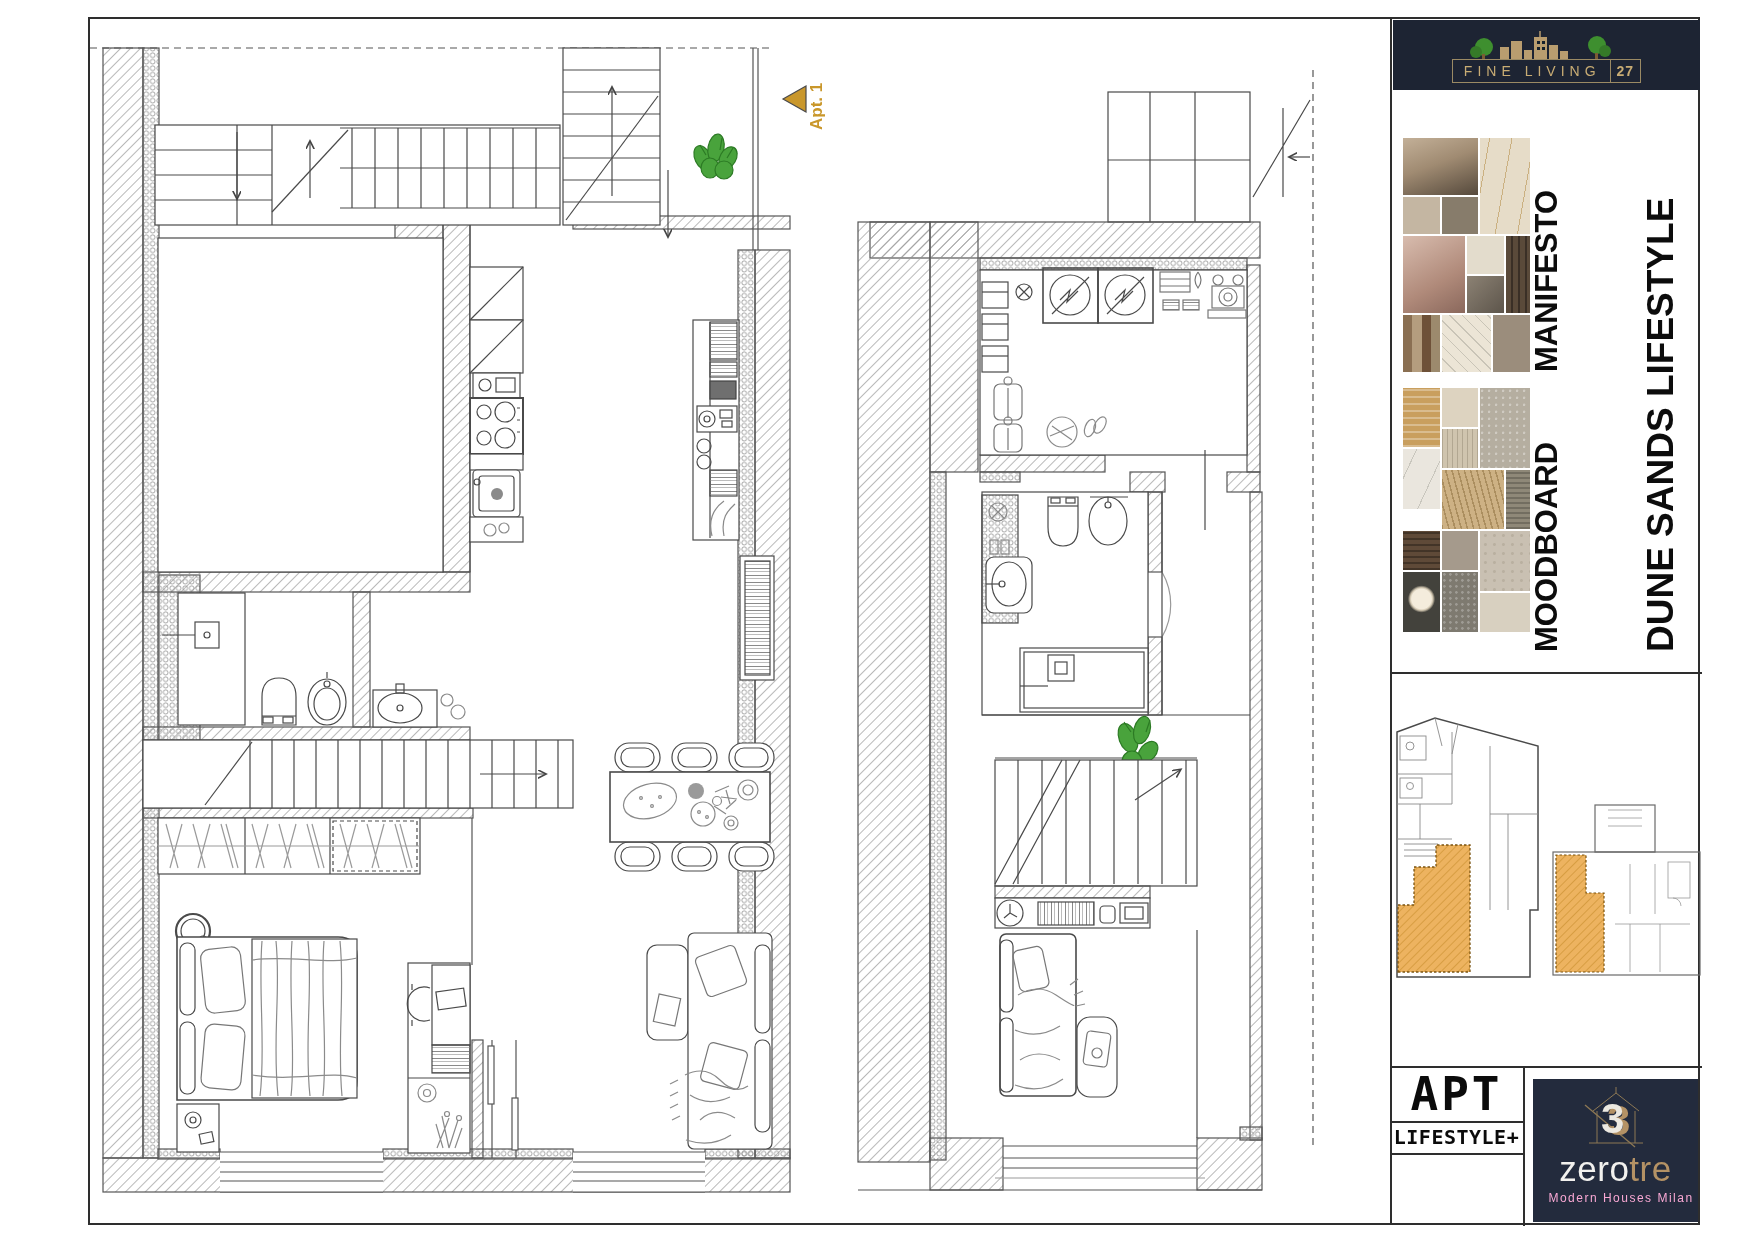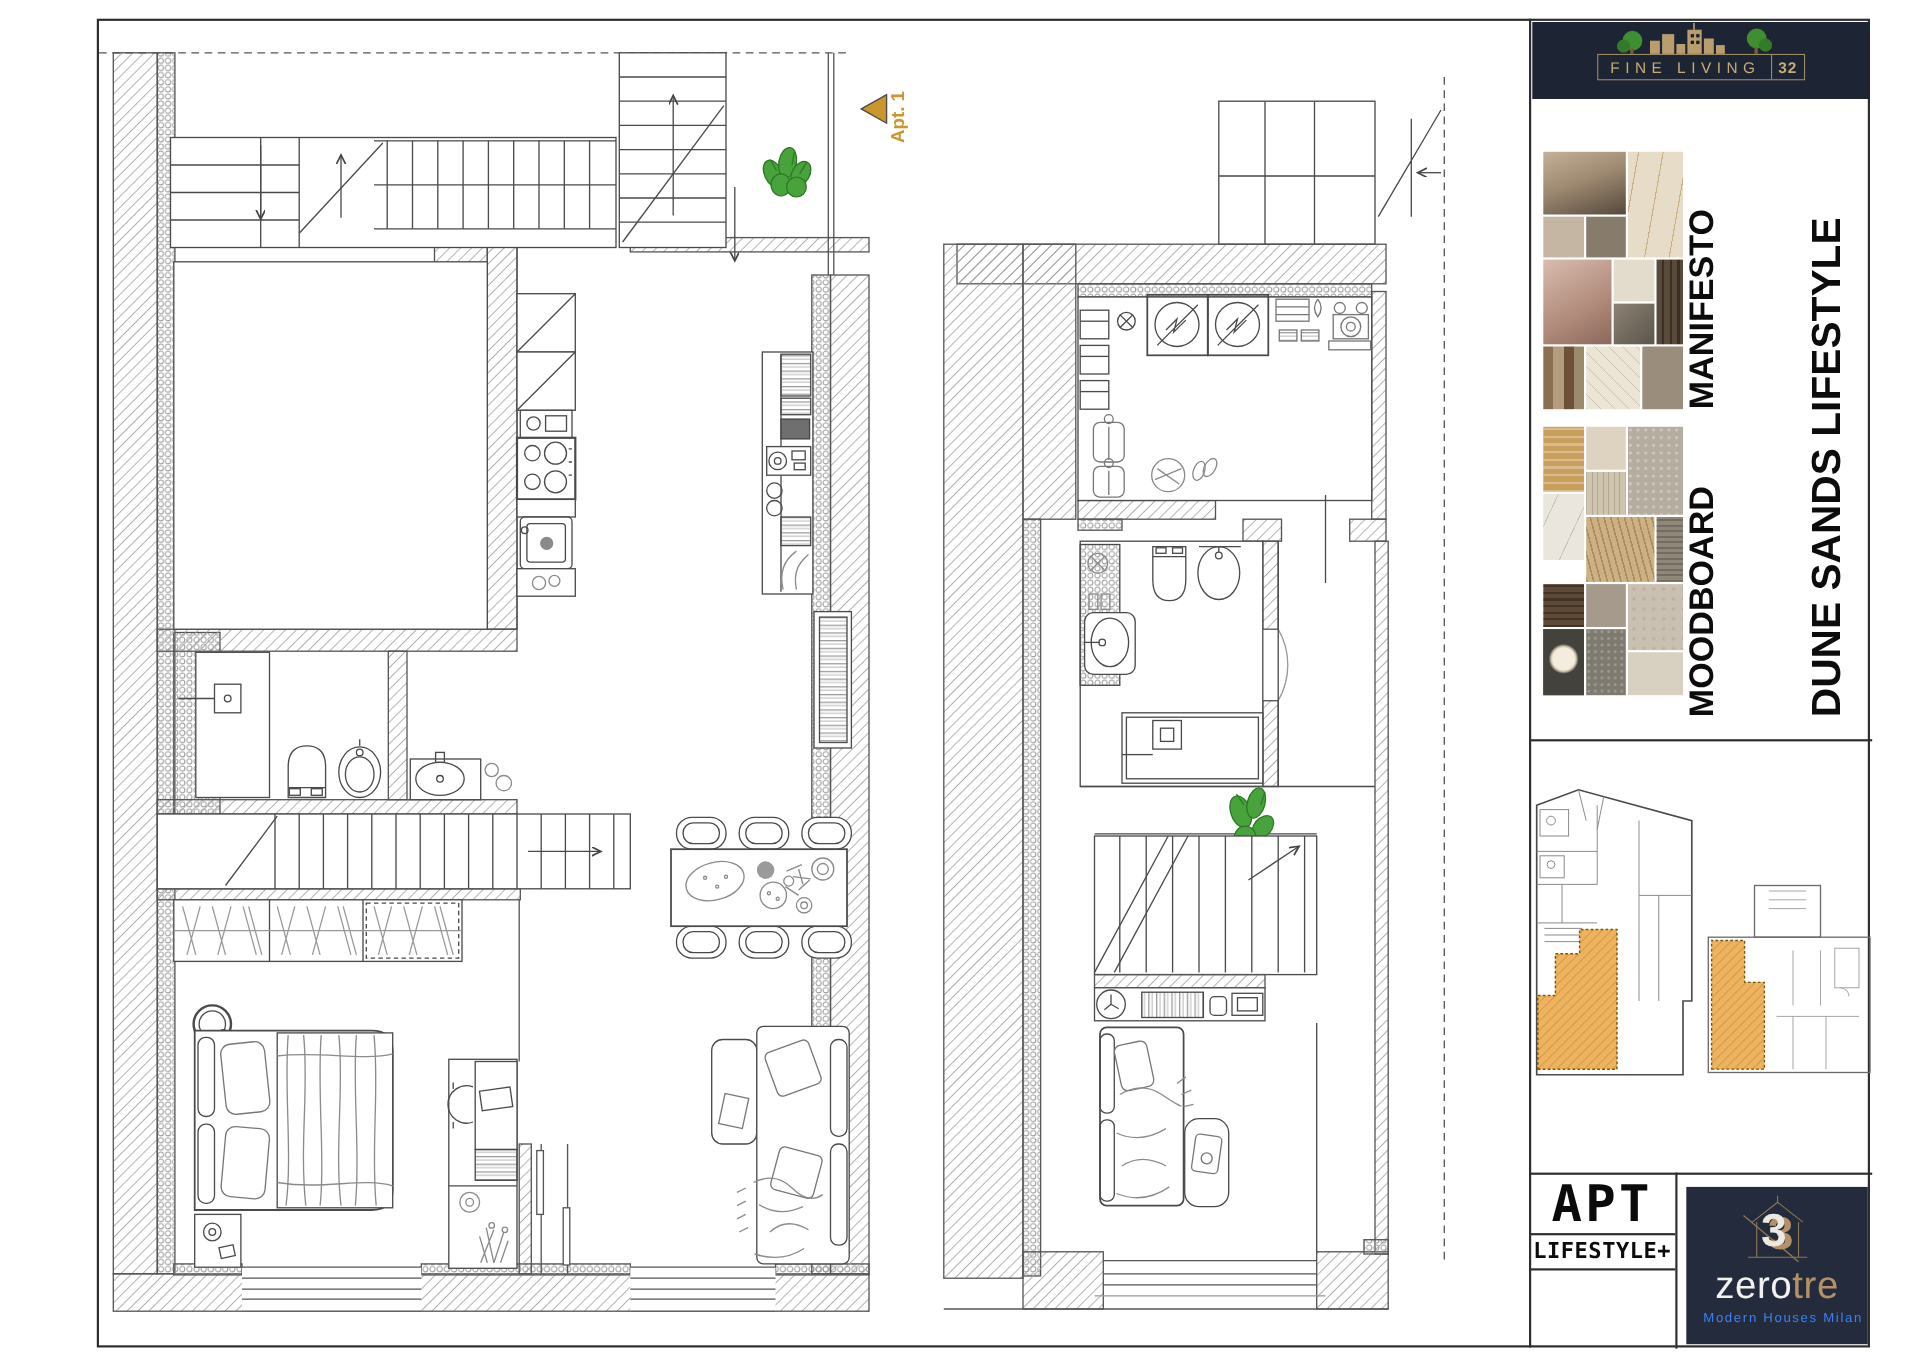--- a/index.html
+++ b/index.html
@@ -6,21 +6,21 @@
   .sheet{position:relative;width:1755px;height:1240px;background:#fff;
          font-family:"Liberation Sans",sans-serif;overflow:hidden;}
   .abs{position:absolute;}
   .border-rect{left:88px;top:17px;width:1612px;height:1208px;border:2px solid #2e2e2e;box-sizing:border-box;}
   .v-div{left:1390px;top:17px;width:0;height:1208px;border-left:2px solid #2e2e2e;}
   .h-line{border-top:2px solid #2e2e2e;height:0;}
 
   
   .brand-box{left:1393px;top:20px;width:307px;height:70px;background:#1d2433;
              display:flex;flex-direction:column;align-items:center;justify-content:flex-end;
-             padding-bottom:17px;box-sizing:border-box;}
+             padding-bottom:7px;box-sizing:border-box;}
   .brand-label{display:flex;align-items:stretch;border:1px solid #9b8a64;color:#c8ac74;
                font-size:14px;line-height:1;margin-top:-6px;background:#1d2433;}
   .brand-label .fl{padding:4px 9px 4px 11px;letter-spacing:5px;}
   .brand-label .num{border-left:1px solid #9b8a64;padding:4px 6px;font-weight:bold;letter-spacing:1px;}
 
   
   .vlabel{color:#0c0c0c;font-weight:bold;writing-mode:vertical-rl;transform:rotate(180deg);
           white-space:nowrap;letter-spacing:0;}
   .lbl-manifesto{left:1529px;top:140px;width:36px;height:232px;font-size:31px;}
   .lbl-moodboard{left:1529px;top:388px;width:36px;height:264px;font-size:31px;}
@@ -62,21 +62,21 @@
   .tb-apt{top:1066px;height:55px;font-size:46px;font-weight:bold;letter-spacing:3px;}
   .tb-type{top:1121px;height:32px;font-size:20px;font-weight:bold;letter-spacing:0.5px;}
   .tb-num{top:1153px;height:72px;font-size:58px;font-weight:bold;letter-spacing:2px;}
   .tb-l1{left:1390px;top:1121px;width:133px;}
   .tb-l2{left:1390px;top:1153px;width:133px;}
   .tb-vdiv{left:1523px;top:1066px;width:0;height:160px;border-left:2px solid #2e2e2e;}
   .zt-box{left:1533px;top:1079px;width:165px;height:143px;background:#232b3d;
           display:flex;flex-direction:column;align-items:center;justify-content:flex-start;box-sizing:border-box;padding-top:6px;}
   .zt-word{font-size:35px;font-weight:normal;line-height:1;margin-top:2px;letter-spacing:0.5px;}
   .zt-word .z{color:#f2f1ee;} .zt-word .t{color:#b49265;}
-  .zt-tag{color:#3b82f6;font-size:12px;letter-spacing:1.5px;margin-top:5px;margin-left:11px;}
+  .zt-tag{color:#f9a8d4;font-size:12px;letter-spacing:1.5px;margin-top:5px;margin-left:11px;}
 </style>
 </head>
 <body>
 
 <div class="sheet">
 
   <svg class="abs" style="left:0;top:0" width="1390" height="1240" viewBox="0 0 1390 1240">
     <defs>
       <pattern id="ph" patternUnits="userSpaceOnUse" width="7" height="7" patternTransform="rotate(45)">
         <line x1="0" y1="0" x2="0" y2="7" stroke="#9a9a9a" stroke-width="1.4"></line>
@@ -552,21 +552,21 @@
         <circle cx="22" cy="16" r="9" fill="#3e8f2f"></circle>
           <circle cx="14" cy="21" r="6" fill="#357a28"></circle>
         <rect x="20" y="23" width="3" height="11" fill="#7a5c33"></rect>
         <circle cx="135" cy="14" r="9" fill="#3e8f2f"></circle>
           <circle cx="143" cy="20" r="6" fill="#357a28"></circle>
         <rect x="133" y="22" width="3" height="12" fill="#7a5c33"></rect>
       </g>
     </svg>
     <div class="brand-label">
       <span class="fl">FINE LIVING</span>
-      <span class="num">32</span>
+      <span class="num">27</span>
     </div>
   </div>
 
   <div class="abs mood mood1">
     <div class="m-sofa" style="grid-area:1/1/4/7"></div>
     <div class="m-marble" style="grid-area:1/7/6/11"></div>
     <div class="m-chairdet" style="grid-area:4/1/6/4"></div>
     <div class="m-shelf" style="grid-area:4/4/6/7"></div>
     <div class="m-couple" style="grid-area:6/1/10/6"></div>
     <div class="m-lineart" style="grid-area:6/6/8/9"></div>

